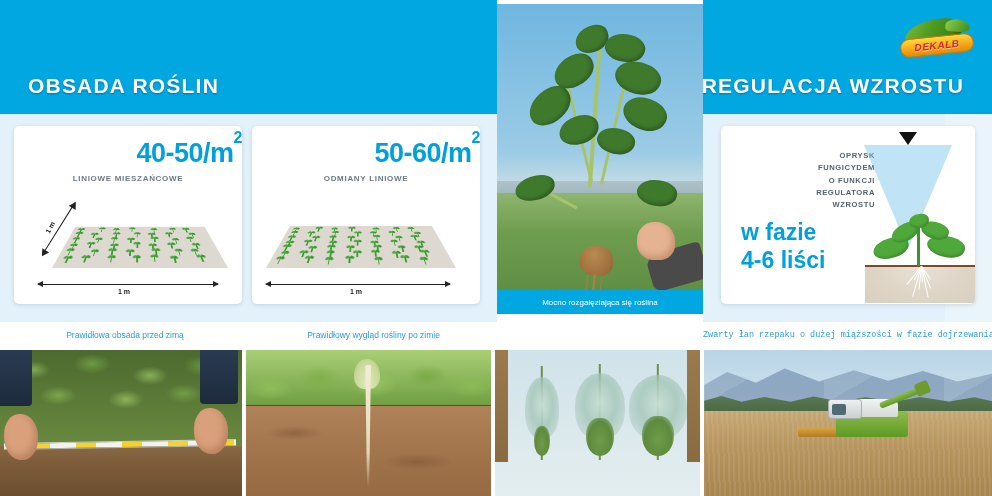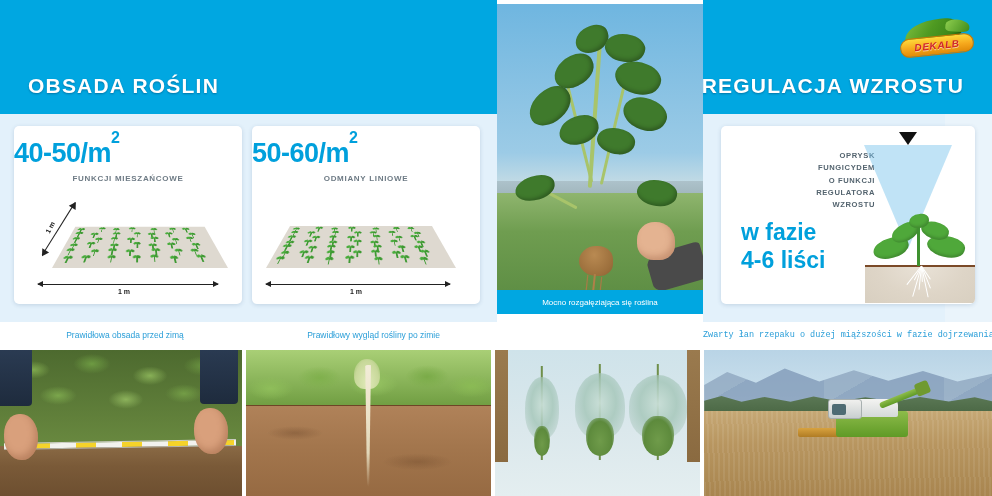--- a/index.html
+++ b/index.html
@@ -60,21 +60,21 @@
     position: absolute; left: 0; top: 114px; width: 497px; height: 232px;
     background: #e3f1fb;
   }
   .cards { position: absolute; left: 14px; top: 12px; display: flex; gap: 10px; }
   .card {
     width: 228px; height: 178px; background: #ffffff; border-radius: 5px;
     box-shadow: 0 1px 4px rgba(40,80,120,.18);
     position: relative; overflow: hidden;
   }
   .card-num {
-    position: absolute; top: 12px; left: 0; width: 100%; text-align: left;
+    position: absolute; top: 12px; left: 0; width: 100%; text-align: right;
     font-size: 27px; font-weight: bold; color: #00a0dc; letter-spacing: -.5px;
   }
   .card-num sup { font-size: 16px; top: -.55em; position: relative; }
   .card-sub {
     position: absolute; top: 48px; left: 0; width: 100%; text-align: center;
     font-size: 8px; letter-spacing: .7px; color: #6e7b85; font-weight: bold;
   }
 
   
   .field-wrap { position: absolute; left: 0; top: 60px; width: 100%; height: 118px; }
@@ -484,21 +484,21 @@
     </div>
   </div>
 
   <div class="left-body">
     <div class="cards">
 
       <div class="card">
         <div class="card-num">
           <span>40-50/m</span><sup>2</sup>
         </div>
-        <div class="card-sub">FUNKCJI MIESZAŃCOWE</div>
+        <div class="card-sub">LINIOWE MIESZAŃCOWE</div>
         <div class="field-wrap">
           <div class="field f1">
             <div class="plants" id="plants-1">
                 <span class="sprout" style="left: 3%; top: 5.6%;">
                   <i></i>
                   <b></b>
                   <b class="r"></b>
                 </span>
                 <span class="sprout" style="left: 18.6102%; top: 2.44647%;">
                   <i></i>

